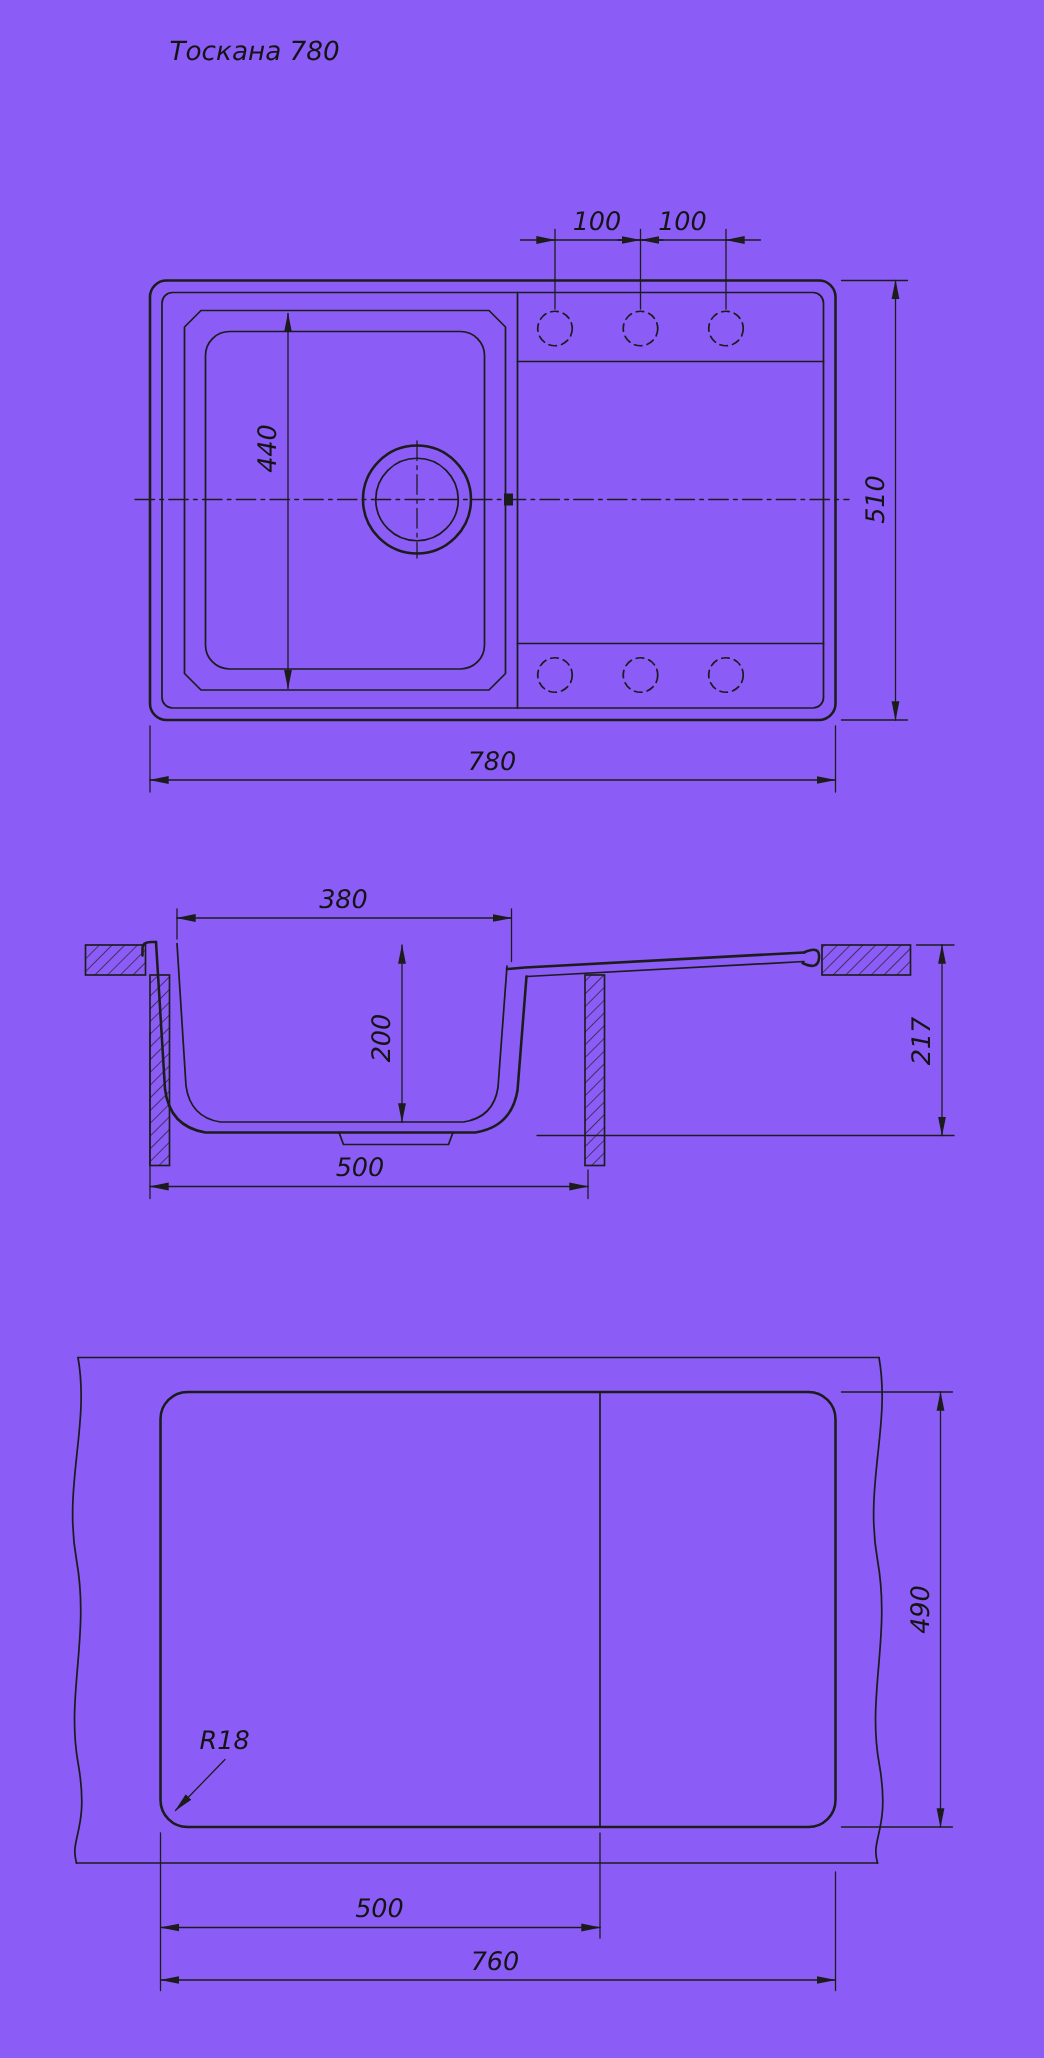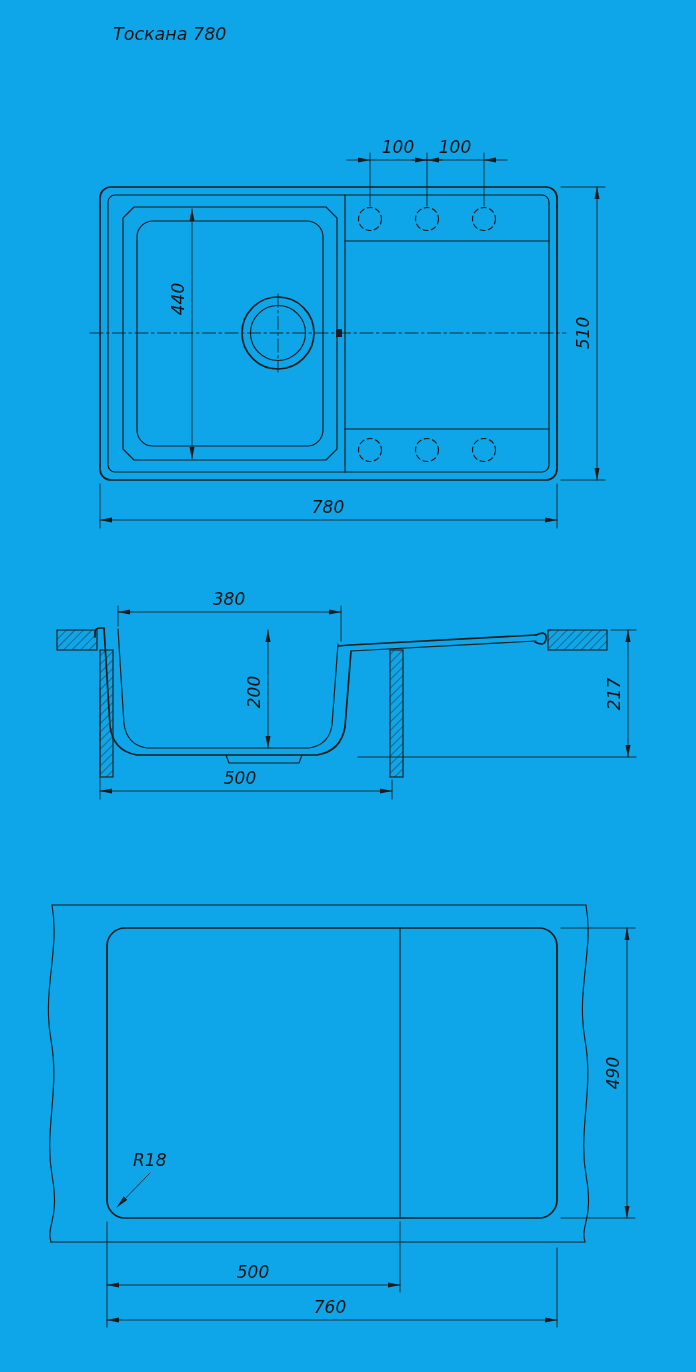--- a/index.html
+++ b/index.html
@@ -1,16 +1,16 @@
 <!DOCTYPE html>
 <html><head>
 <meta charset="utf-8">
 <style>
   html,body{margin:0;padding:0;background:#ffffff;}
-  .page{position:relative;width:696px;height:1372px;background:#0ea5e9;overflow:hidden;}
+  .page{position:relative;width:696px;height:1372px;background:#8b5cf6;overflow:hidden;}
   svg{display:block;}
   .main{stroke:#1c1c1c;stroke-width:1.7;fill:none;stroke-linejoin:round;stroke-linecap:round;}
   .med {stroke:#1c1c1c;stroke-width:1.15;fill:none;stroke-linejoin:round;stroke-linecap:round;}
   .thin{stroke:#1c1c1c;stroke-width:0.85;fill:none;stroke-linecap:round;}
   .dash{stroke-dasharray:5 3.5;}
   .cline{stroke-dasharray:13 3.5 2.5 3.5;}
   .hatch{fill:url(#hatchpat);stroke:#1c1c1c;stroke-width:1.1;}
   text{font-family:"DejaVu Sans","Liberation Sans",sans-serif;font-style:italic;font-size:17px;fill:#141414;}
   .ttl{font-size:17.5px;}
 </style>

